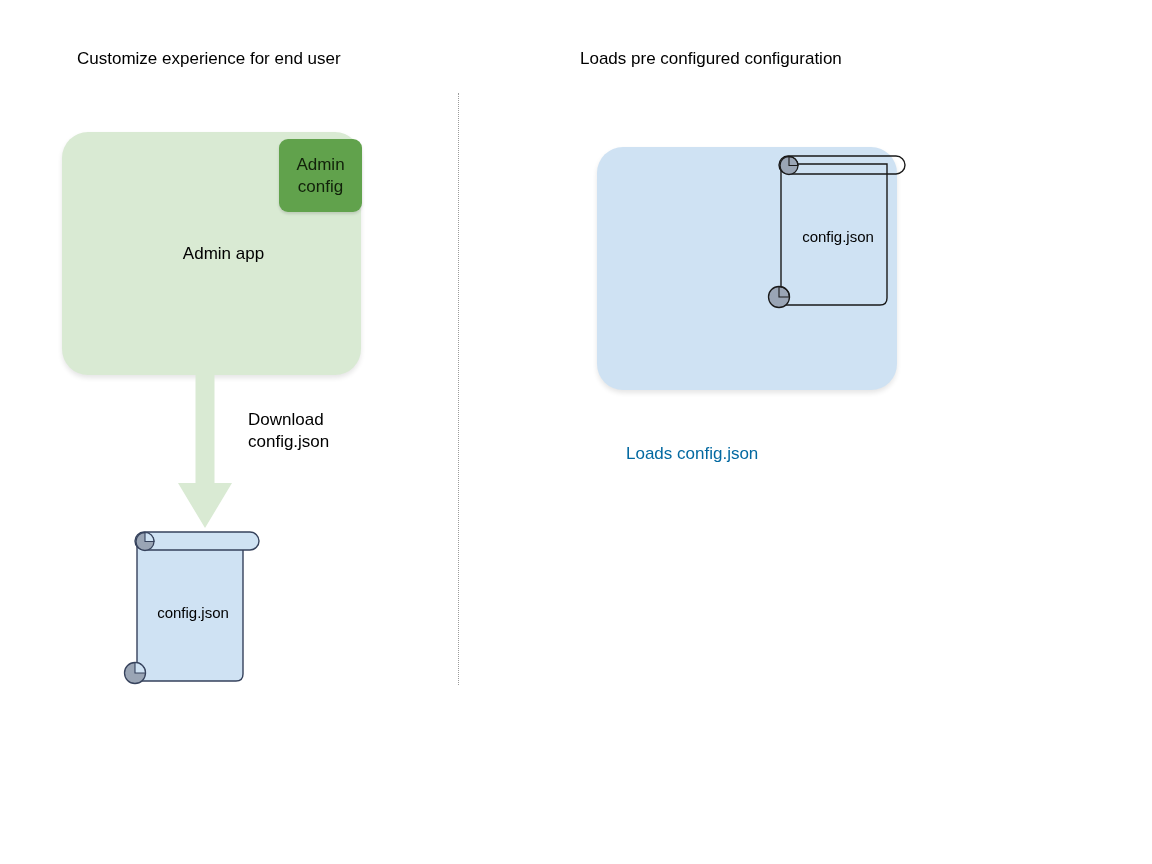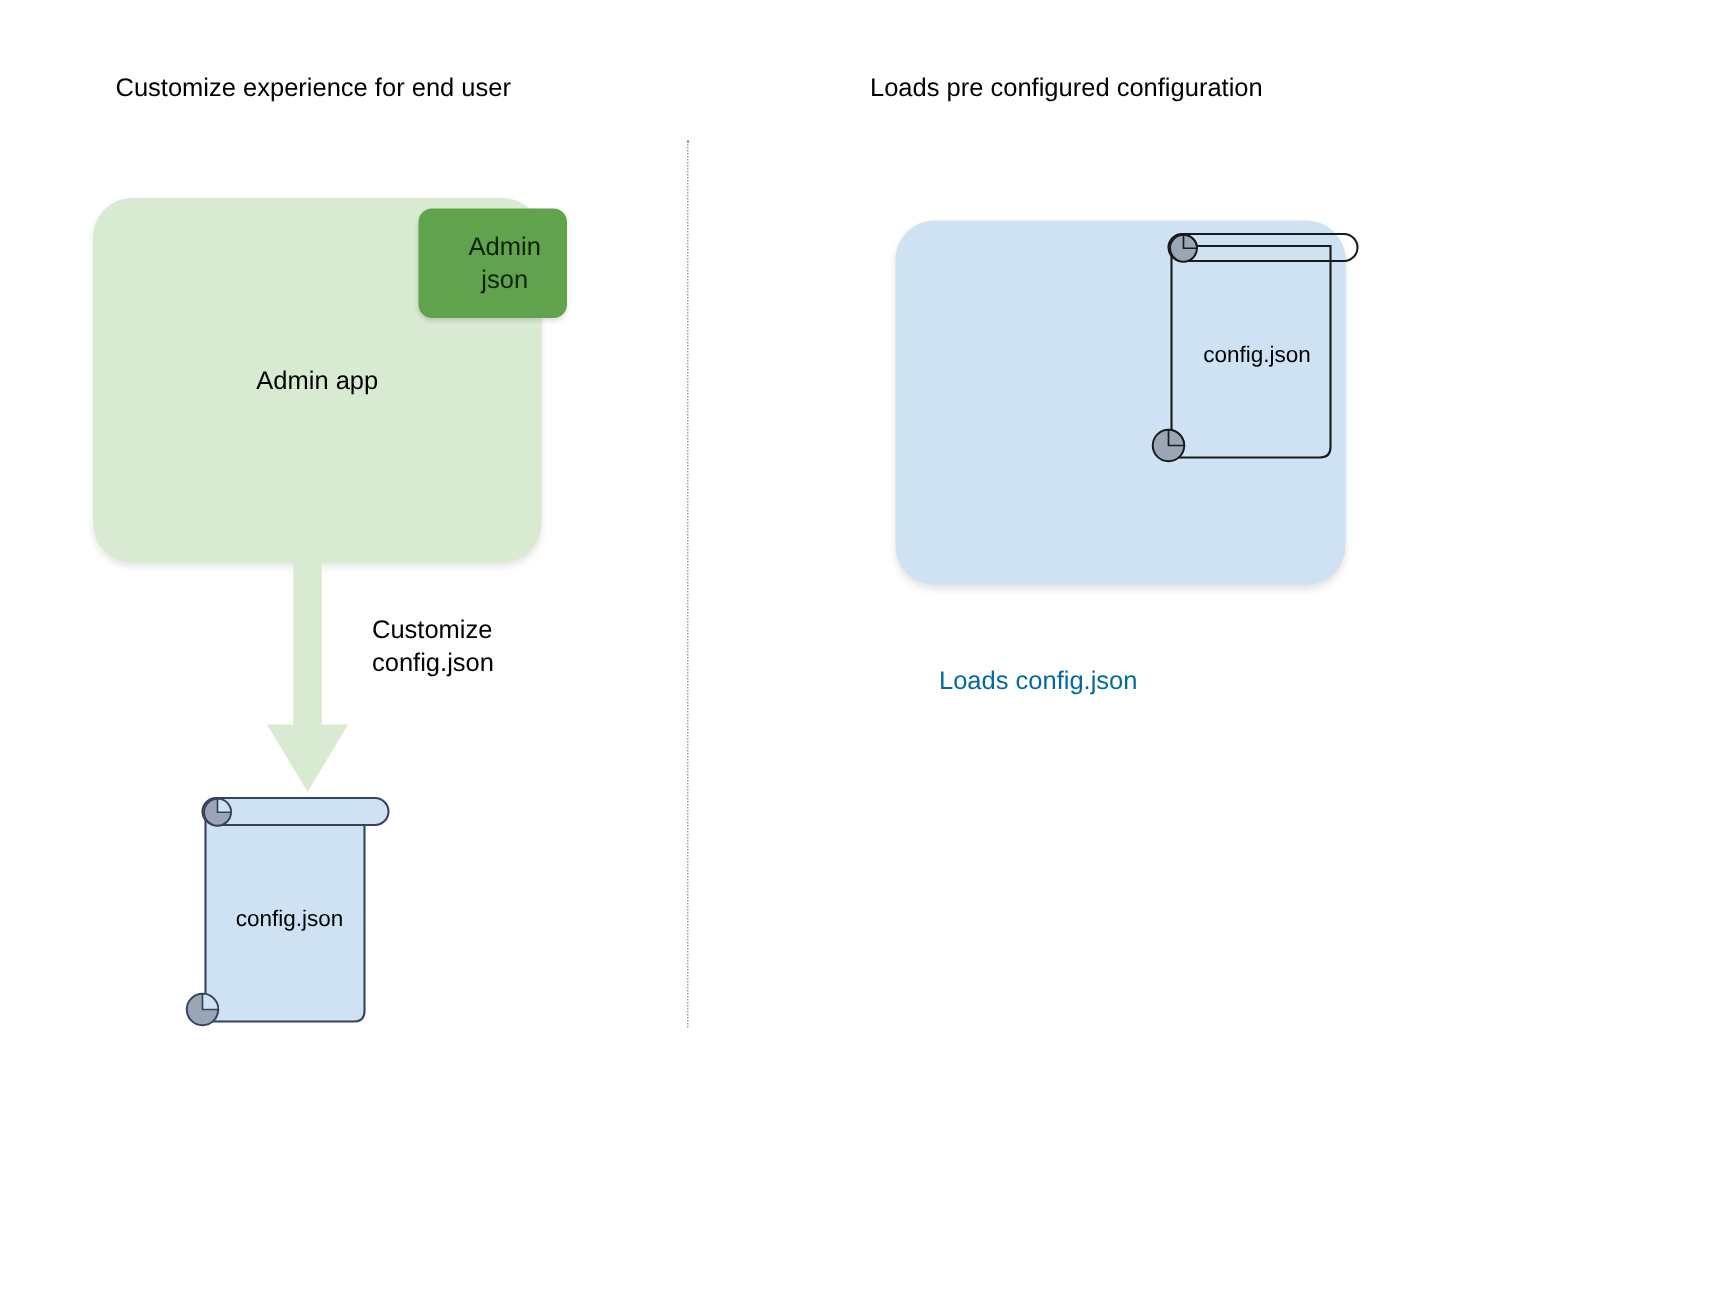--- a/index.html
+++ b/index.html
@@ -68,34 +68,34 @@
     width: 299px;
     height: 243px;
     background: #d9ead3;
     border-radius: 26px;
     box-shadow: 0 3px 5px rgba(0,0,0,0.10);
   }
   #admin-app-label {
     left: 62px;
     top: 243px;
     width: 299px;
+    padding-left: 12px;
   }
   #admin-panel {
     position: absolute;
     left: 279px;
     top: 139px;
     width: 83px;
     height: 73px;
     background: #61a24c;
     border-radius: 9px;
     box-shadow: 0 2px 3px rgba(0,0,0,0.13);
     display: flex;
     align-items: center;
     justify-content: center;
-    padding-left: 16px;
   }
   #admin-panel .pl {
     font-size: 17px;
     line-height: 22px;
     text-align: center;
     color: #11210a;
   }
 
   
   #download-arrow {
@@ -176,30 +176,30 @@
   <div class="title" id="title-right">Loads pre configured configuration</div>
 
   <div id="divider"></div>
 
   <div id="admin-app"></div>
   <div class="box-label" id="admin-app-label">Admin app</div>
 
   <div id="admin-panel">
     <div class="pl">
       <span>Admin</span><br>
-      <span>json</span>
+      <span>config</span>
     </div>
   </div>
 
   <svg id="download-arrow" viewBox="0 0 58 158">
     <path d="M 19.5 0 L 38.5 0 L 38.5 110 L 56 110 L 29 155 L 2 110 L 19.5 110 Z" fill="#d9ead3"></path>
   </svg>
 
   <div class="edge-label" id="label-download">
-    <div>Customize</div>
+    <div>Download</div>
     <div>config.json</div>
   </div>
 
   <svg class="scroll-doc" id="scroll-left" viewBox="0 0 150 170">
 
     <path d="M 19 14 L 125 14 L 125 148 Q 125 155 118 155 L 19 155 Z" fill="#cfe2f3" stroke="#36425c" stroke-width="1.4"></path>
 
     <path d="M 26 6 L 132 6 A 9 9 0 0 1 132 24 L 26 24 A 9 9 0 0 1 26 6 Z" fill="#cfe2f3" stroke="#36425c" stroke-width="1.4"></path>
 
     <circle cx="27" cy="15.5" r="9" fill="#9aa5b5" stroke="#36425c" stroke-width="1.3"></circle>

